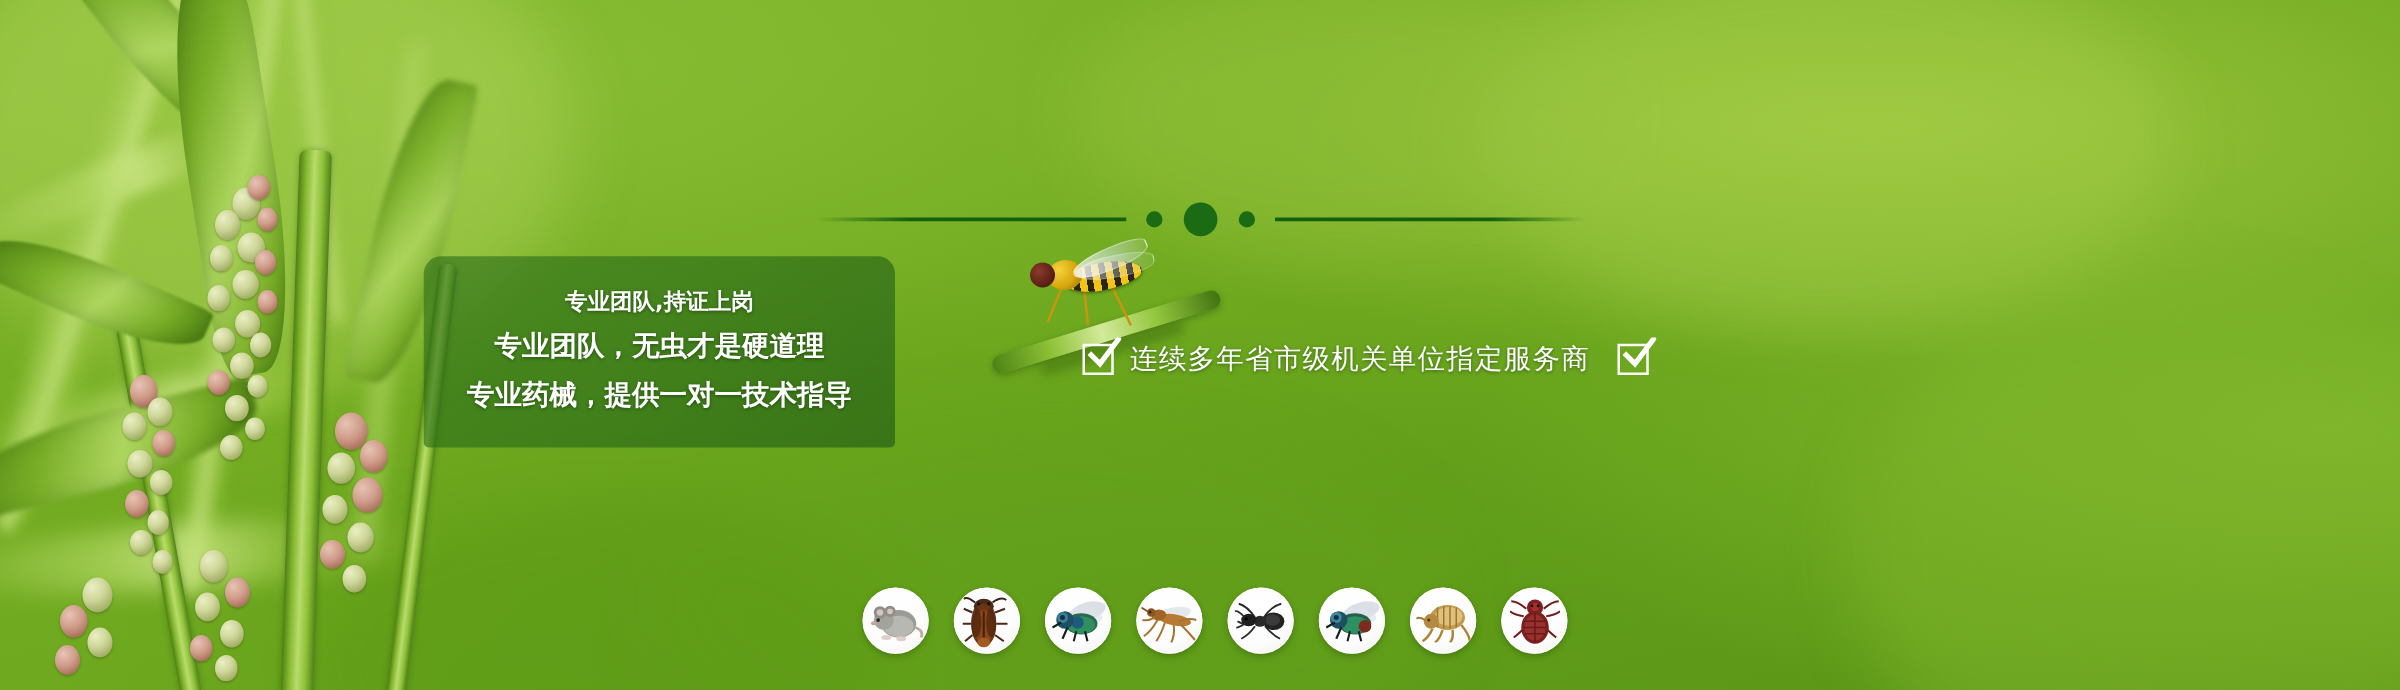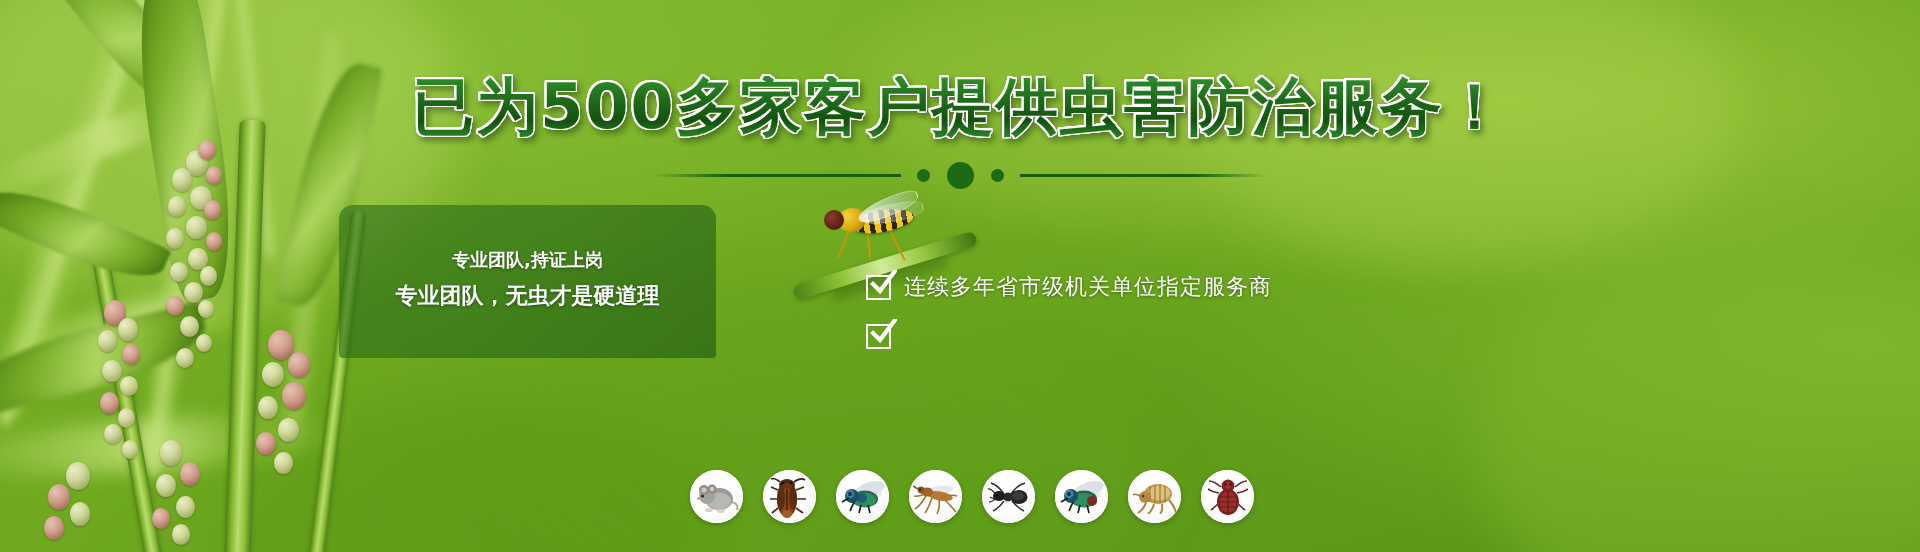--- a/index.html
+++ b/index.html
@@ -204,21 +204,21 @@
     white-space:nowrap;
     text-shadow:0 1px 3px rgba(10,35,5,.55);
   }
   #slogan-panel .sl1 { font-size:18px; letter-spacing:0px; }
   #slogan-panel .sl2 { font-size:22px; letter-spacing:0px; }
   #slogan-panel .sl3 { font-size:22px; letter-spacing:0px; }
 
   
   #cert-list {
     position:absolute; left:866px; top:272px;
-    display:flex; flex-direction:column; gap:22px;justify-content:center;
+    display:flex; flex-direction:row; gap:22px;justify-content:center;
   }
   #cert-list .cert-row { display:flex; align-items:center; gap:13px; }
   #cert-list .cbox {
     position:relative;
     width:25px; height:25px;
     border:2px solid #ffffff;
     flex:0 0 auto;
   }
   #cert-list .cbox .tick {
     position:absolute; left:2px; top:-7px;
@@ -349,37 +349,35 @@
     <span class="fly-leg" style="left:98px;top:32px;height:36px;transform:rotate(-26deg)"></span>
     <span class="fly-body"></span>
     <span class="fly-thorax"></span>
     <span class="fly-wing"></span>
     <span class="fly-wing fly-wing2"></span>
     <span class="fly-head"></span>
   </div>
 
   <div class="content">
 
-    <div id="headline">
-      <span class="hl-text">已为500多家客户提供虫害防治服务！</span>
-    </div>
 
     <div id="divider">
       <span class="rule left"></span>
       <span class="dots">
         <span class="dot sm"></span>
         <span class="dot lg"></span>
         <span class="dot sm"></span>
       </span>
       <span class="rule right"></span>
     </div>
 
     <div id="slogan-panel">
       <div class="sl sl1">专业团队,持证上岗</div>
       <div class="sl sl2">专业团队，无虫才是硬道理</div>
+      <div class="sl sl3">专业药械，提供一对一技术指导</div>
     </div>
 
     <div id="cert-list">
 
       <div class="cert-row">
         <span class="cbox">
           <svg class="tick" viewBox="0 0 27 27" aria-hidden="true">
             <path d="M3 14 L10 21 L25 1" fill="none" stroke="#ffffff" stroke-width="4.2" stroke-linecap="square" stroke-linejoin="miter"></path>
           </svg>
         </span>

